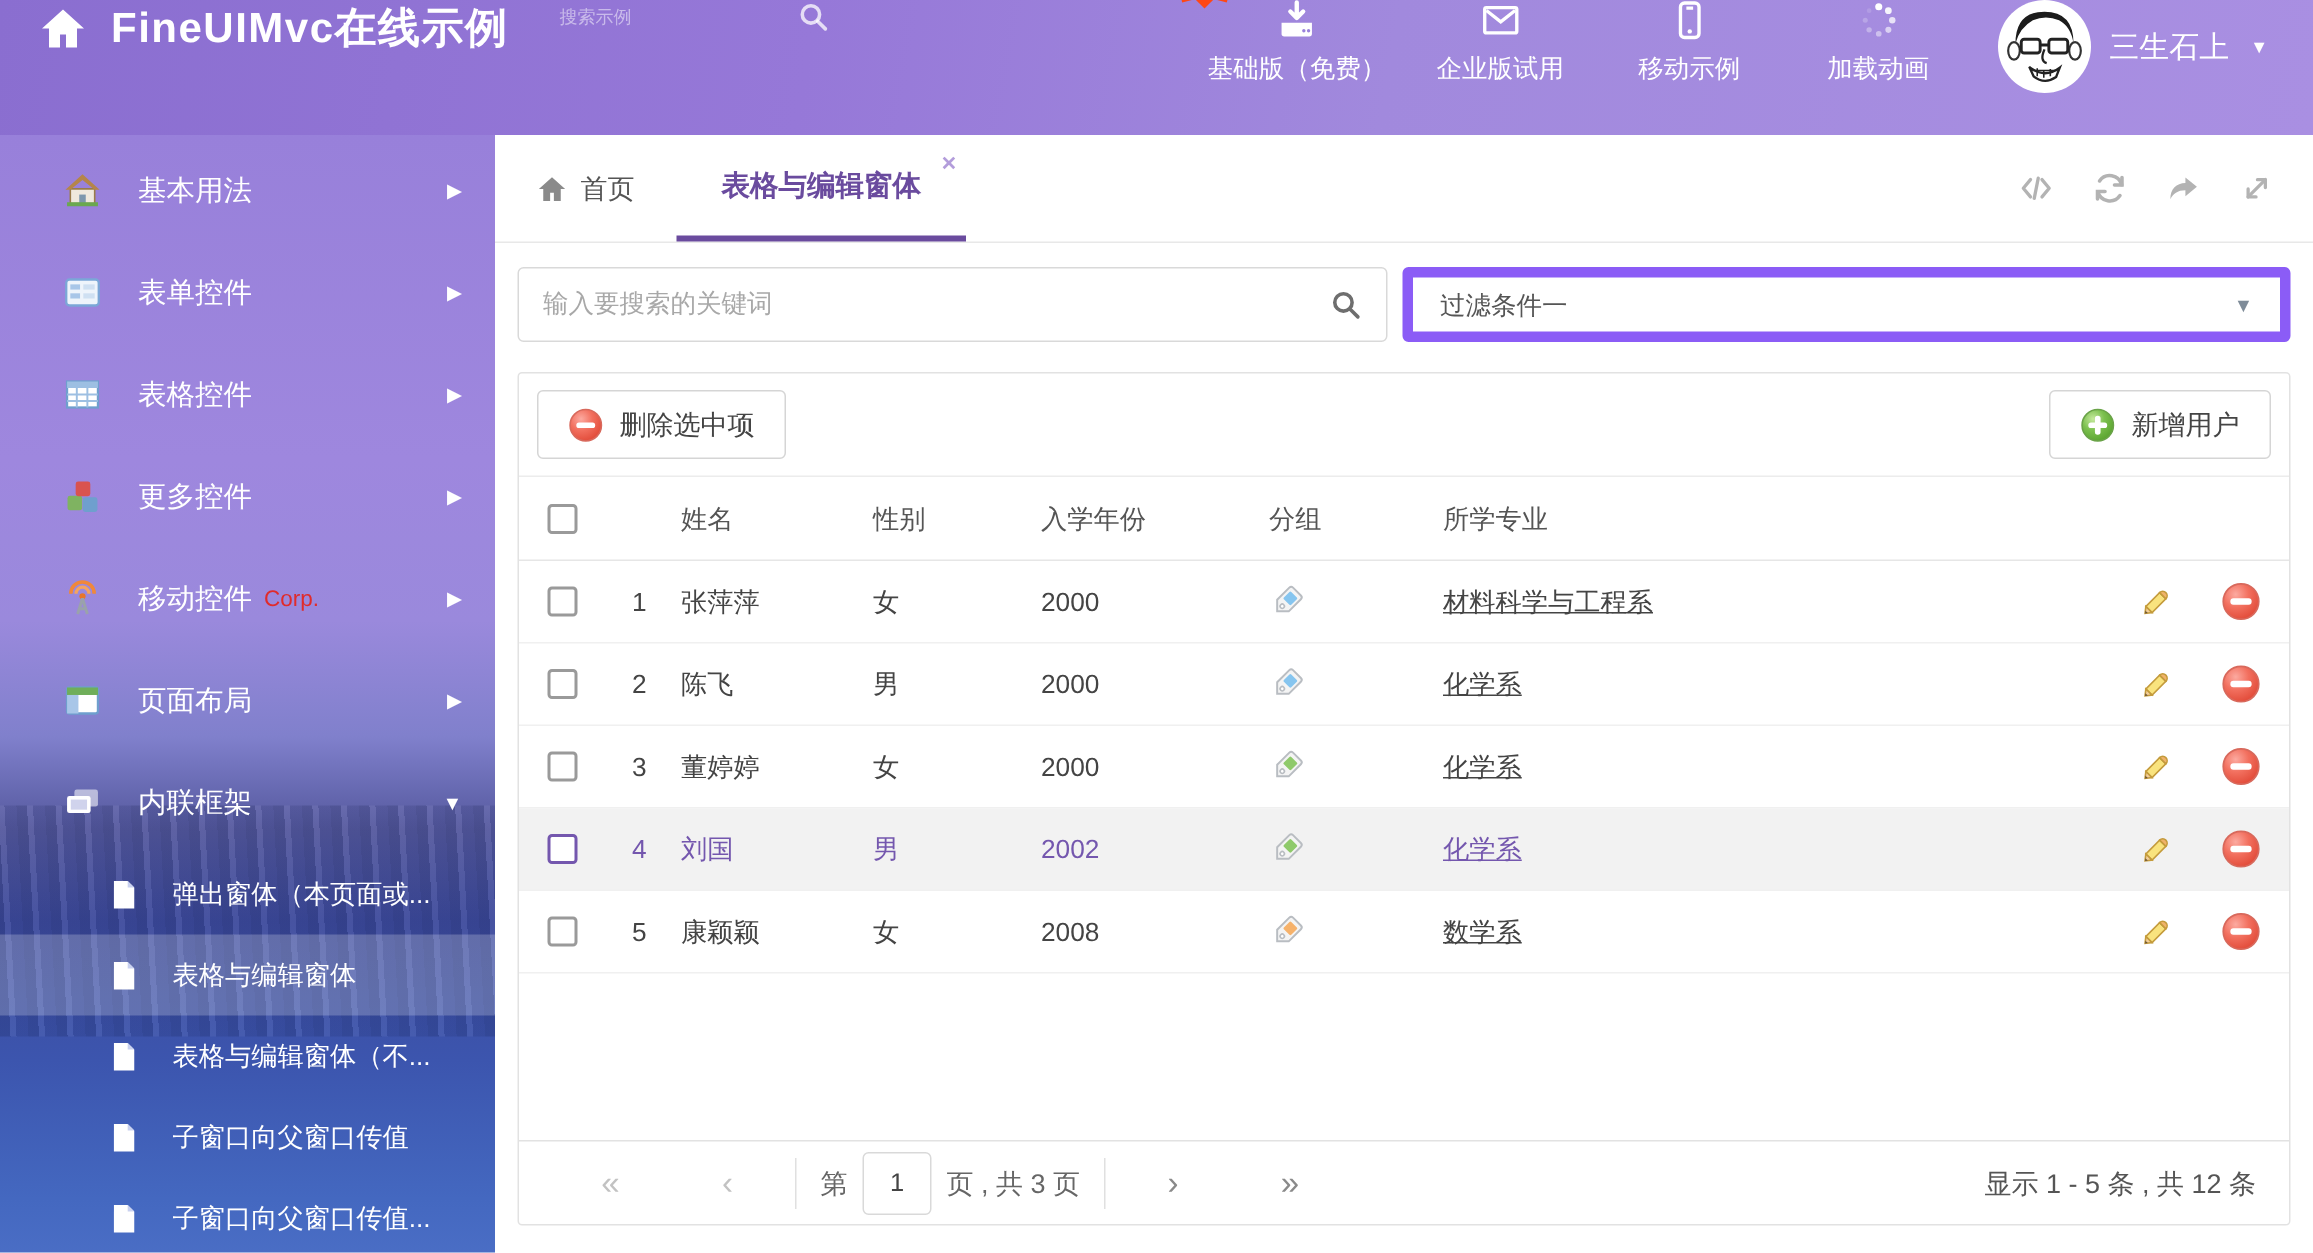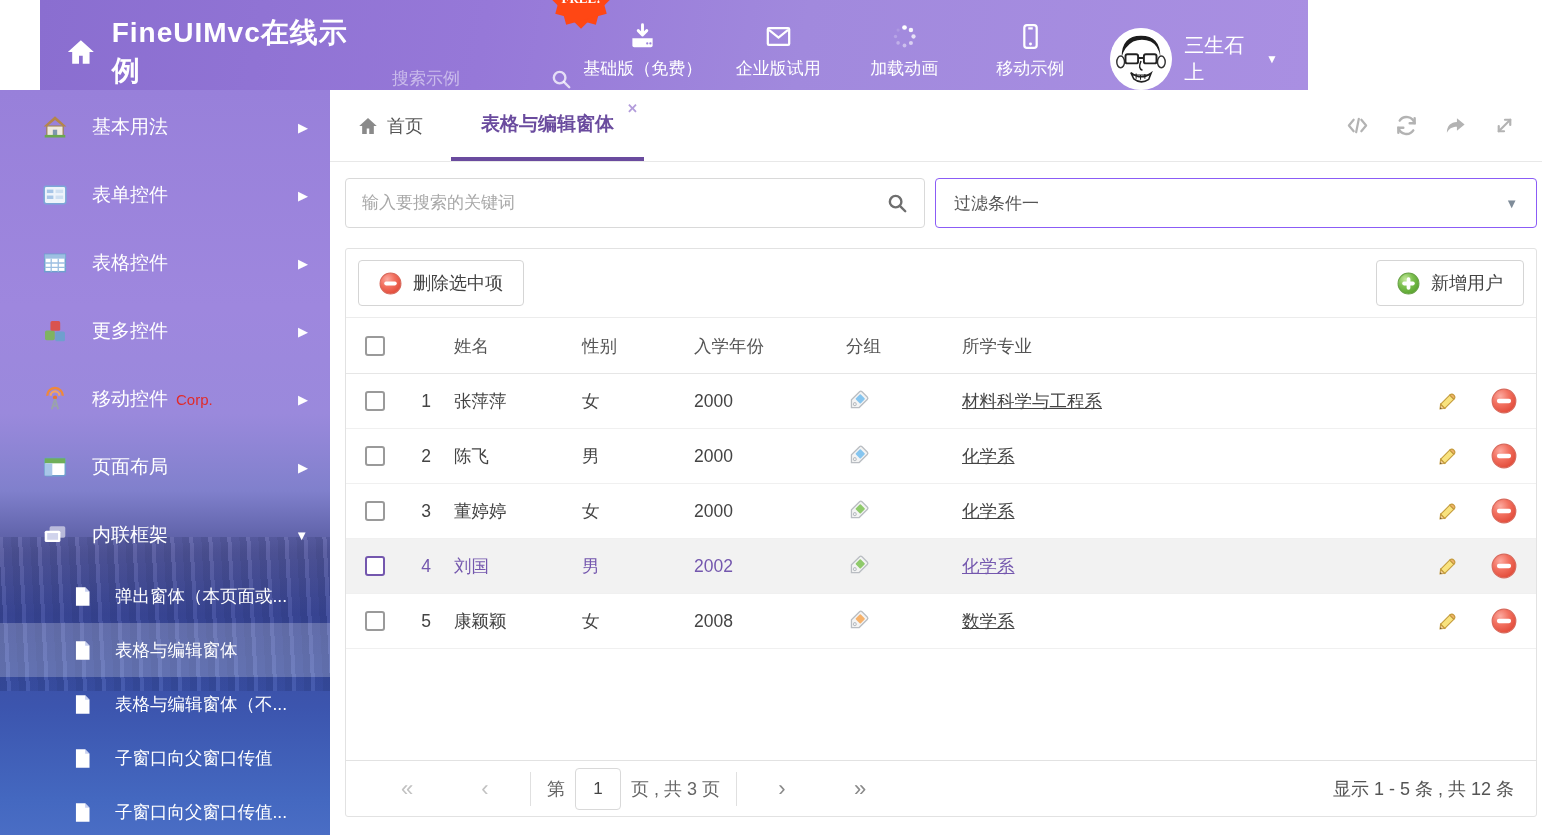--- a/index.html
+++ b/index.html
@@ -1,27 +1,27 @@
 <!DOCTYPE html>
 <html><head>
 <meta charset="utf-8">
 <style>
   * { margin:0; padding:0; box-sizing:border-box; }
   html,body { width:1542px; height:835px; overflow:hidden; font-family:"Liberation Sans","DejaVu Sans",sans-serif; background:#fff; }
   .stage { position:relative; width:1542px; height:835px; overflow:hidden; }
 
   
-  .header { position:absolute; top:0; left:0; width:1268px; height:90px; z-index:20;
+  .header { position:absolute; top:0; left:0; width:1542px; height:90px; z-index:20;
     background:linear-gradient(100deg,#8a6ed0 0%,#9678d8 35%,#a189dd 60%,#a98fe2 100%);
-    display:flex; align-items:flex-end; color:#fff;margin-left:40px; }
+    display:flex; align-items:flex-start; color:#fff; }
   .brand { display:flex; align-items:center; gap:16px; padding-left:26px; }
   .brand svg { width:32px; height:32px; }
   .brand-title { font-size:28px; font-weight:bold; letter-spacing:1px; }
   .hdr-search { display:flex; align-items:center; margin-left:34px; width:205px; }
-  .hdr-search input { background:transparent; border:none; outline:none; color:#fff; font-size:17px; width:150px; font-family:inherit; }
+  .hdr-search input { background:transparent; border:none; outline:none; color:#fff; font-size:12px; width:150px; font-family:inherit; }
   .hdr-search input::placeholder { color:rgba(255,255,255,.5); }
   .hdr-search svg { width:22px; height:22px; color:rgba(255,255,255,.75); margin-left:8px; }
   .hdr-nav { display:flex; margin-left:auto; gap:26px; align-items:flex-end; padding-bottom:10px;font-family:Liberation Serif, serif; }
   .nav-item { position:relative; display:flex; flex-direction:column; align-items:center; gap:7px; min-width:100px; cursor:pointer; }
   .nav-item svg.ni { width:27px; height:27px; }
   .nav-label { font-size:17px; white-space:nowrap; }
   .free-badge { position:absolute; top:-54px; left:-32px; width:60px; height:60px; }
   .free-badge text { font-weight:bold; }
   .user-area { display:flex; align-items:center; gap:12px; margin-left:30px; padding-right:30px; cursor:pointer; }
   .avatar { width:62px; height:62px; border-radius:50%; background:#fff; overflow:hidden; flex:0 0 62px; }
@@ -45,27 +45,27 @@
   
   .main { position:absolute; top:90px; left:330px; width:1212px; height:745px; background:#fff; }
   .tabbar { height:72px; border-bottom:1px solid #e8e8e8; display:flex; align-items:stretch; }
   .tab { display:flex; align-items:center; gap:9px; padding:0 28px; font-size:18px; color:#555; cursor:pointer;font-family:Liberation Serif, serif; }
   .tab svg { width:20px; height:20px; }
   .tab.active { position:relative; color:#6a4b9e; font-weight:bold; font-size:19px; border-bottom:4px solid #6a4b9e; padding:0 30px; }
   .tab-close { position:absolute; top:11px; right:6px; font-size:13px; font-weight:bold; color:#b39ddb; cursor:pointer; }
   .tab-actions { margin-left:auto; display:flex; align-items:center; gap:26px; padding-right:26px; color:#b3b3b3; }
   .tab-actions svg { width:23px; height:23px; cursor:pointer; }
 
-  .content { padding:16px 5px 0 15px; }
+  .content { padding:16px 15px 0 15px; }
   .search-row { display:flex; gap:10px; }
   .search-box { flex:0 0 580px; height:50px; border:1px solid #d9d9d9; border-radius:4px; display:flex; align-items:center; padding:0 16px; background:#fff; }
   .search-box input { flex:1; border:none; outline:none; font-size:17px; color:#333; font-family:inherit; }
   .search-box input::placeholder { color:#a8a8a8; }
   .search-box svg { width:22px; height:22px; color:#6e6e6e; cursor:pointer; }
-  .filter-box { flex:1; height:50px; border:1px solid #8b5cf6; border-radius:4px; display:flex; align-items:center; padding:0 18px; font-size:17px; color:#555; cursor:pointer; background:#fff; }
+  .filter-box { flex:1; height:50px; border:7px solid #8b5cf6; border-radius:4px; display:flex; align-items:center; padding:0 18px; font-size:17px; color:#555; cursor:pointer; background:#fff; }
   .filter-caret { margin-left:auto; color:#7f8c99; font-size:13px; }
 
   .grid-panel { margin-top:20px; border:1px solid #e2e2e2; border-radius:3px; height:569px; display:flex; flex-direction:column; background:#fff; }
   .toolbar { display:flex; justify-content:space-between; padding:11px 12px;align-items:flex-end; }
   .btn { height:46px; padding:0 20px; border:1px solid #d5d5d5; border-radius:4px; background:#fff; display:flex; align-items:center; gap:11px; font-size:18px; color:#444; cursor:pointer; }
   .btn svg { width:23px; height:23px; }
 
   .t-row { display:grid; grid-template-columns:58px 40px 128px 112px 152px 116px 1fr 48px 64px; align-items:center; height:55px; border-bottom:1px solid #f0f0f0; font-size:17.5px; color:#444; }
   .t-head { height:57px; border-top:1px solid #ececec; border-bottom:1px solid #e6e6e6; color:#555; }
   .cell { padding-left:10px; white-space:nowrap; }
@@ -278,29 +278,29 @@
         <div class="nav-label">基础版（免费）</div>
       </div>
       <div class="nav-item">
         <svg class="ni">
             <use href="#icon-mail"></use>
           </svg>
         <div class="nav-label">企业版试用</div>
       </div>
       <div class="nav-item">
         <svg class="ni">
-            <use href="#icon-spinner"></use>
-          </svg>
-        <div class="nav-label">加载动画</div>
+            <use href="#icon-phone"></use>
+          </svg>
+        <div class="nav-label">移动示例</div>
       </div>
       <div class="nav-item">
         <svg class="ni">
-            <use href="#icon-phone"></use>
-          </svg>
-        <div class="nav-label">移动示例</div>
+            <use href="#icon-spinner"></use>
+          </svg>
+        <div class="nav-label">加载动画</div>
       </div>
     </div>
     <div class="user-area">
       <svg class="avatar" viewBox="0 0 64 64">
           <use href="#icon-avatar"></use>
         </svg>
       <span class="username">三生石上</span>
       <span class="user-caret">▼</span>
     </div>
   </div>

